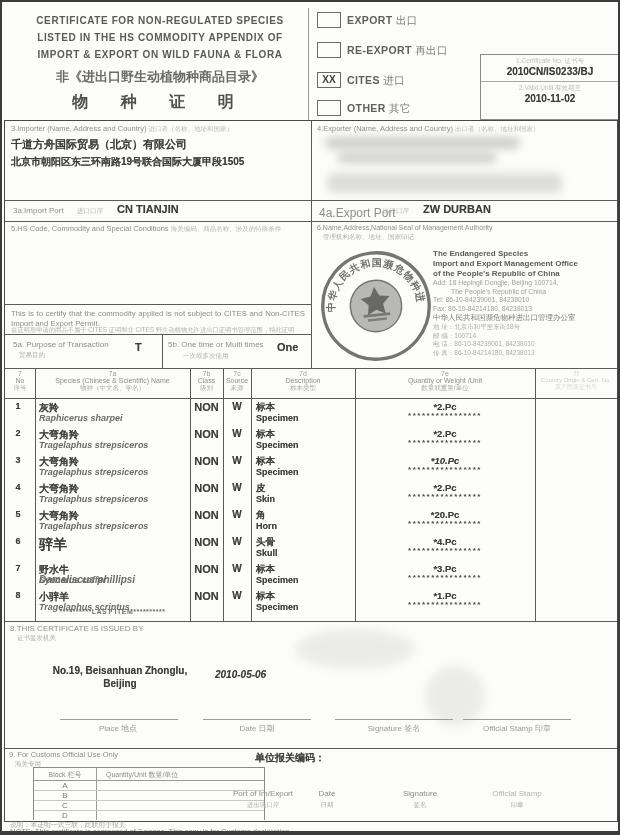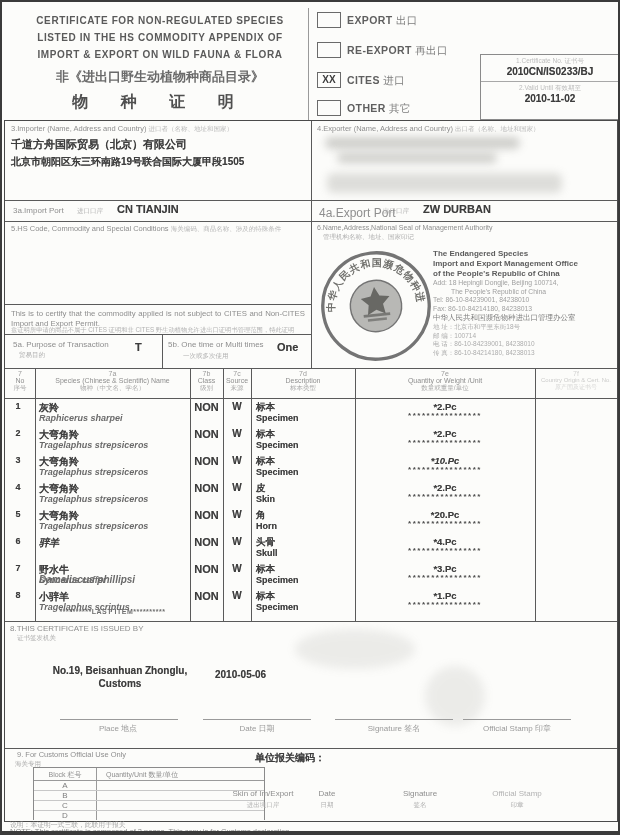--- a/index.html
+++ b/index.html
@@ -245,21 +245,21 @@
       <span class="abs ctr val" style="left:185px;width:33px;font-size:11px;">NON</span>
       <span class="abs ctr val" style="left:218px;width:28px;font-size:10px;">W</span>
       <span class="abs val" style="left:251px;font-size:9.5px;">角</span>
       <span class="abs val" style="left:251px;top:12px;font-size:9px;">Horn</span>
       <span class="abs ctr val" style="left:350px;width:180px;font-size:9.5px;">*20.Pc</span>
       <span class="abs ctr stars" style="left:350px;width:180px;top:10px;">****************</span>
     </div>
 
     <div class="abs" style="left:0;top:415px;width:612px;height:27px;">
       <span class="abs ctr val" style="left:0;width:26px;font-size:9px;">6</span>
-      <span class="abs val" style="left:34px;font-size:10px;font-style:italic;">骍羊</span>
+      <span class="abs val" style="left:34px;font-size:14px;">骍羊</span>
       <span class="abs sci" style="left:34px;top:12px;font-size:10px;margin-top:26px;">Damaliscus phillipsi</span>
       <span class="abs ctr val" style="left:185px;width:33px;font-size:11px;">NON</span>
       <span class="abs ctr val" style="left:218px;width:28px;font-size:10px;">W</span>
       <span class="abs val" style="left:251px;font-size:9.5px;">头骨</span>
       <span class="abs val" style="left:251px;top:12px;font-size:9px;">Skull</span>
       <span class="abs ctr val" style="left:350px;width:180px;font-size:9.5px;">*4.Pc</span>
       <span class="abs ctr stars" style="left:350px;width:180px;top:10px;">****************</span>
     </div>
 
     <div class="abs" style="left:0;top:442px;width:612px;height:27px;">
@@ -283,54 +283,54 @@
       <span class="abs val" style="left:251px;font-size:9.5px;">标本</span>
       <span class="abs val" style="left:251px;top:12px;font-size:9px;">Specimen</span>
       <span class="abs ctr val" style="left:350px;width:180px;font-size:9.5px;">*1.Pc</span>
       <span class="abs ctr stars" style="left:350px;width:180px;top:10px;">****************</span>
     </div>
     <div class="abs ctr" style="left:30px;top:487px;width:155px;font-size:7px;font-weight:bold;color:#6f6f6f;letter-spacing:.5px;">**********LAST ITEM**********</div>
 
     <div class="abs" style="left:5px;top:503px;font-size:8px;color:#8e8e8e;">8.THIS CERTIFICATE IS ISSUED BY</div>
     <div class="abs lblcn" style="left:12px;top:513px;">证书签发机关</div>
     <div class="abs ctr val" style="left:35px;top:543px;width:160px;font-size:10px;line-height:13px;">
-      <span>No.19, Beisanhuan Zhonglu,</span><br><span>Customs</span>
-    </div>
-    <div class="abs val" style="left:210px;top:548px;font-size:10px;">2010-05-06</div>
+      <span>No.19, Beisanhuan Zhonglu,</span><br><span>Beijing</span>
+    </div>
+    <div class="abs val" style="left:210px;top:548px;font-size:10px;font-style:italic;">2010-05-06</div>
     <div class="smudge" style="left:290px;top:508px;width:120px;height:40px;"></div>
     <div class="smudge" style="left:420px;top:545px;width:60px;height:60px;"></div>
 
     <div class="sig-line" style="left:55px;top:598px;width:118px;"></div>
     <div class="sig-line" style="left:198px;top:598px;width:108px;"></div>
     <div class="sig-line" style="left:330px;top:598px;width:118px;"></div>
     <div class="sig-line" style="left:458px;top:598px;width:108px;"></div>
     <div class="abs ctr" style="left:53px;top:602px;width:120px;font-size:8px;color:#9a9a9a;">Place 地点</div>
     <div class="abs ctr" style="left:193px;top:602px;width:118px;font-size:8px;color:#9a9a9a;">Date 日期</div>
     <div class="abs ctr" style="left:328px;top:602px;width:122px;font-size:8px;color:#9a9a9a;">Signature 签名</div>
     <div class="abs ctr" style="left:450px;top:602px;width:124px;font-size:8px;color:#9a9a9a;">Official Stamp 印章</div>
 
-    <div class="abs" style="left:4px;top:629px;font-size:7.5px;color:#8e8e8e;margin-left:8px;">9. For Customs Official Use Only</div>
+    <div class="abs" style="left:4px;top:629px;font-size:7.5px;color:#8e8e8e;">9. For Customs Official Use Only</div>
     <div class="abs lblcn" style="left:10px;top:639px;">海关专用</div>
     <div class="abs ctr val" style="left:215px;top:630px;width:140px;font-size:10px;">单位报关编码：</div>
 
     <div class="abs" style="left:28px;top:646px;width:230px;height:52px;border:1px solid #8a8a8a;border-bottom:none;">
       <div class="vline" style="left:62px;top:0;height:52px;border-color:#9a9a9a;"></div>
       <div class="hline" style="left:0;top:12px;width:230px;border-color:#9a9a9a;"></div>
       <div class="abs ctr" style="left:0;top:2px;width:62px;font-size:7px;color:#8e8e8e;">Block 栏号</div>
       <div class="abs" style="left:72px;top:2px;font-size:7px;color:#8e8e8e;">Quantity/Unit 数量/单位</div>
       <div class="abs ctr" style="left:0;top:13px;width:62px;font-size:8px;color:#7d7d7d;">A</div>
       <div class="abs ctr" style="left:0;top:23px;width:62px;font-size:8px;color:#7d7d7d;">B</div>
       <div class="abs ctr" style="left:0;top:33px;width:62px;font-size:8px;color:#7d7d7d;">C</div>
       <div class="abs ctr" style="left:0;top:43px;width:62px;font-size:8px;color:#7d7d7d;">D</div>
       <div class="hline" style="left:0;top:22px;width:230px;border-color:#c8c8c8;"></div>
       <div class="hline" style="left:0;top:32px;width:230px;border-color:#c8c8c8;"></div>
       <div class="hline" style="left:0;top:42px;width:230px;border-color:#c8c8c8;"></div>
     </div>
 
-    <div class="abs ctr" style="left:198px;top:668px;width:120px;font-size:8px;color:#8e8e8e;">Skin of Im/Export</div>
+    <div class="abs ctr" style="left:198px;top:668px;width:120px;font-size:8px;color:#8e8e8e;">Port of Im/Export</div>
     <div class="abs ctr" style="left:292px;top:668px;width:60px;font-size:8px;color:#8e8e8e;">Date</div>
     <div class="abs ctr" style="left:375px;top:668px;width:80px;font-size:8px;color:#8e8e8e;">Signature</div>
     <div class="abs ctr" style="left:462px;top:668px;width:100px;font-size:8px;color:#b3b3b3;">Official Stamp</div>
     <div class="abs ctr lblcn" style="left:198px;top:680px;width:120px;">进出境口岸</div>
     <div class="abs ctr lblcn" style="left:292px;top:680px;width:60px;">日期</div>
     <div class="abs ctr lblcn" style="left:375px;top:680px;width:80px;">签名</div>
     <div class="abs ctr lblcn" style="left:462px;top:680px;width:100px;">印章</div>
   </div>
 
   <div class="abs" style="left:8px;top:818px;font-size:6.8px;color:#a8a8a8;">说明：本证明一式三联，此联用于报关</div>

